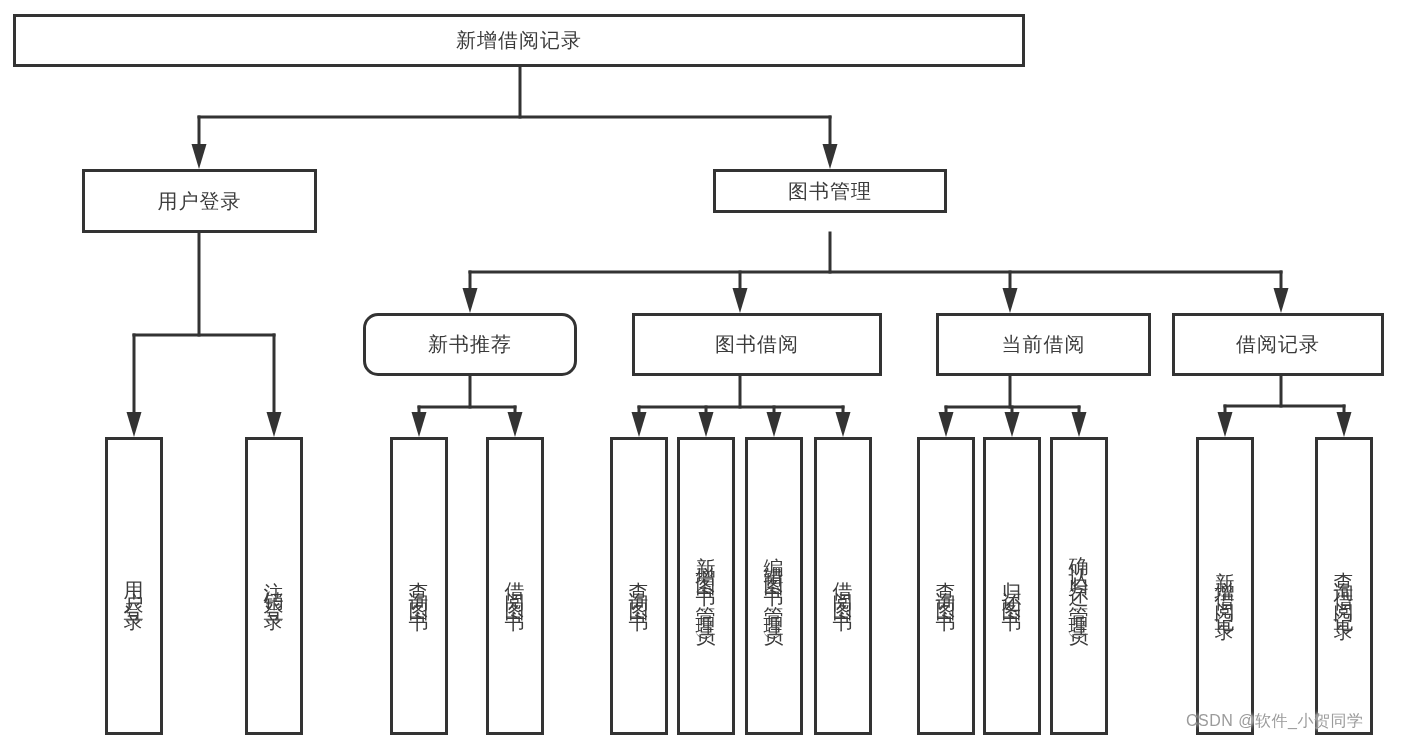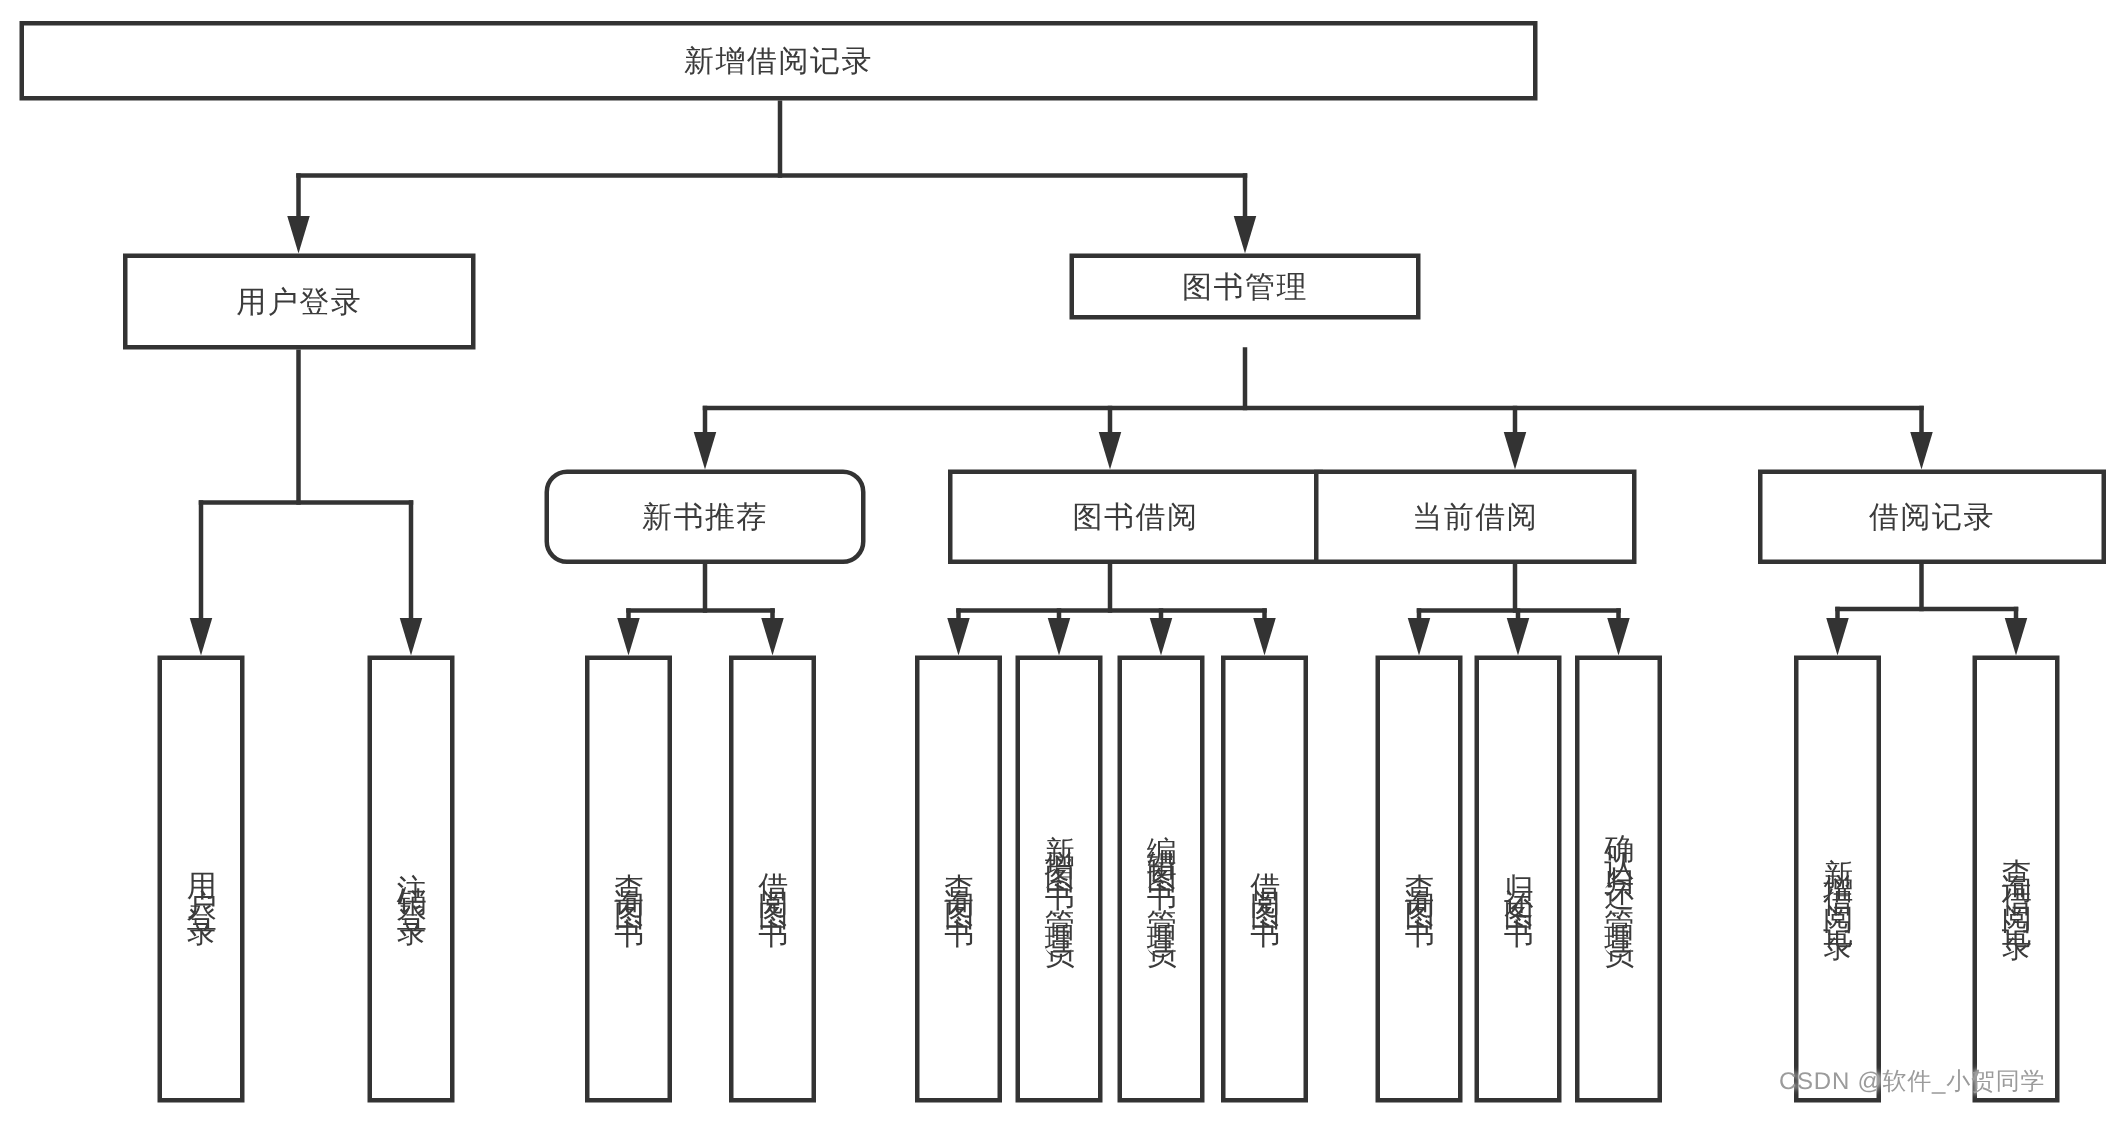--- a/index.html
+++ b/index.html
@@ -35,22 +35,22 @@
     letter-spacing: 1px;
     color: #3b3b3b;
     white-space: nowrap;
   }
   .node.root   { left: 13px;   top: 14px;  width: 1012px; height: 53px; }
   .node.l2a    { left: 82px;   top: 169px; width: 235px;  height: 64px; }
   .node.l2b    { left: 713px;  top: 169px; width: 234px;  height: 44px; }
   .node.l3     { top: 313px; height: 63px; }
   .node.l3.g1  { left: 363px;  width: 214px; border-radius: 15px; }
   .node.l3.g2  { left: 632px;  width: 250px; }
-  .node.l3.g3  { left: 876px;  width: 215px; }
-  .node.l3.g4  { left: 1172px; width: 232px; }
+  .node.l3.g3  { left: 936px;  width: 215px; }
+  .node.l3.g4  { left: 1172px; width: 212px; }
   .leaf {
     position: absolute;
     box-sizing: border-box;
     top: 437px;
     width: 58px;
     height: 298px;
     background: #ffffff;
     border: 3px solid #333333;
     display: flex;
     align-items: center;

